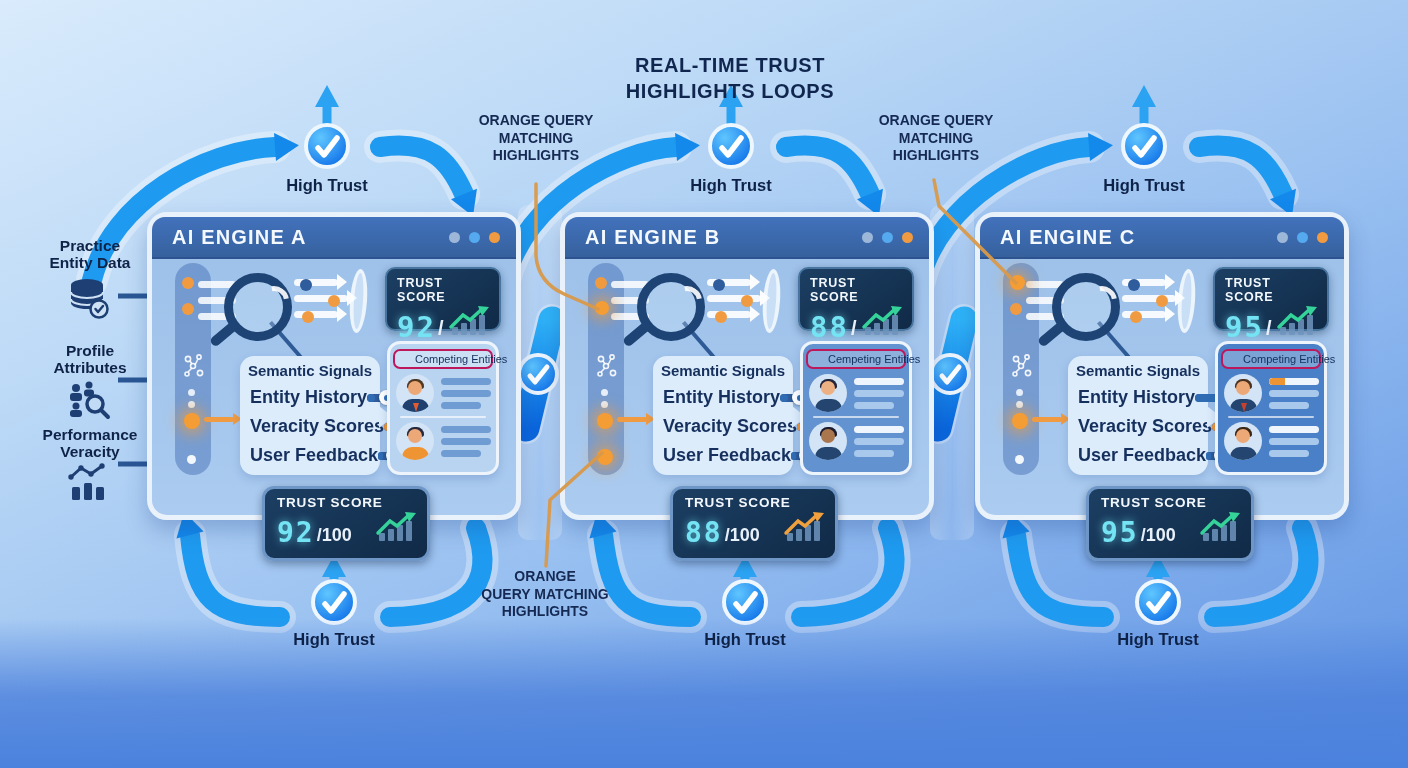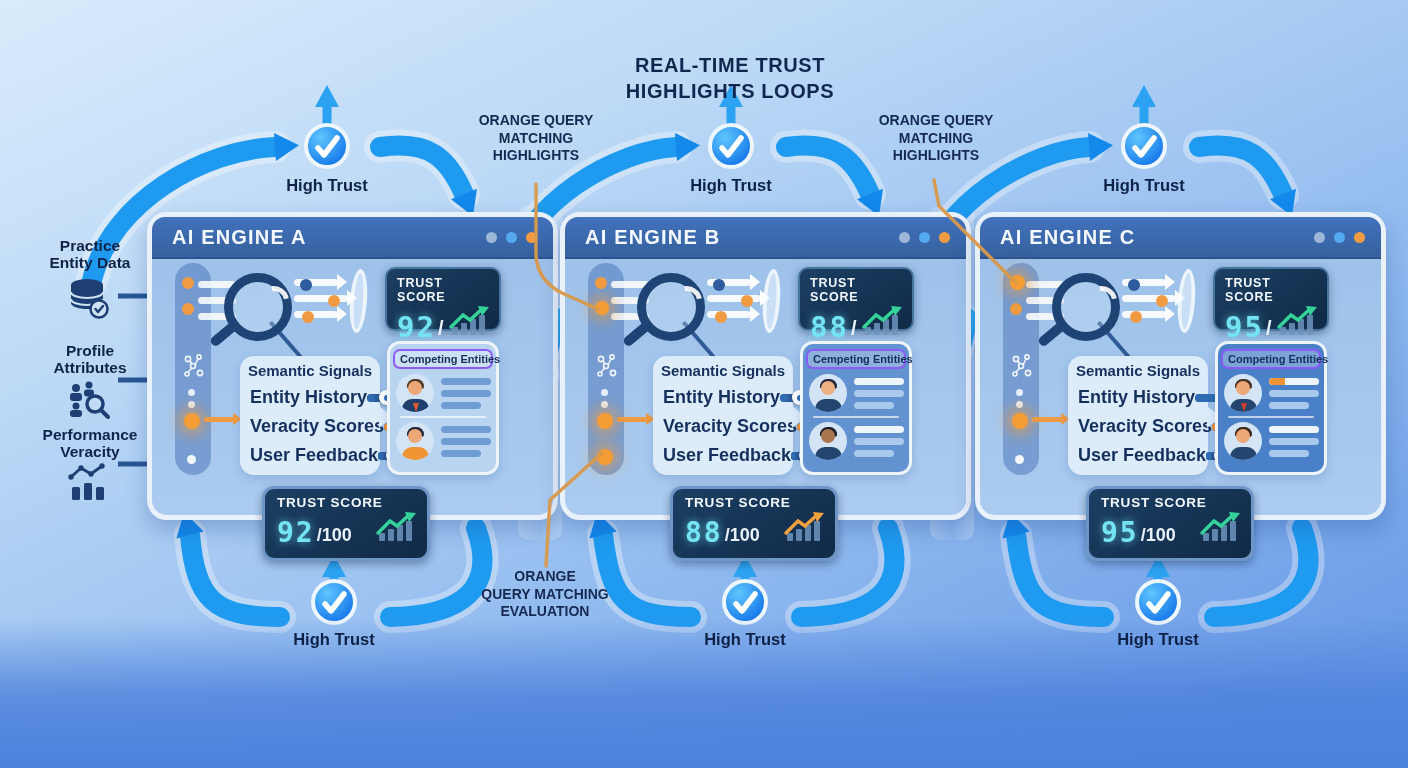--- a/index.html
+++ b/index.html
@@ -21,21 +21,21 @@
   .footer-grad{position:absolute;left:0;right:0;bottom:0;height:150px;z-index:3;
     background:linear-gradient(180deg,rgba(90,140,225,0) 0%,rgba(78,130,220,.82) 52%,#4b82dd 100%);}
   .footer-headline{position:absolute;left:0;right:0;top:694px;text-align:center;z-index:4;
     font-size:42px;font-weight:800;letter-spacing:2.5px;color:#ffffff;
     text-shadow:0 3px 8px rgba(25,70,150,.45);}
   
   .input-label{position:absolute;left:15px;width:150px;text-align:center;font-size:15.5px;
     line-height:17px;font-weight:800;color:#0f2348;z-index:4;}
   .input-icon{position:absolute;left:66px;z-index:4;}
   
-  .panel{position:absolute;top:212px;width:411px;height:308px;box-sizing:border-box;z-index:2;
+  .panel{position:absolute;top:212px;width:374px;height:308px;box-sizing:border-box;z-index:2;
     border:5px solid #e9f1fb;border-radius:20px;background:linear-gradient(180deg,#9cc0e9,#abcbf0);
     box-shadow:0 10px 22px rgba(25,65,140,.28);}
   .panel-header{height:42px;background:linear-gradient(180deg,#4272bc,#36619e);
     border-radius:13px 13px 0 0;display:flex;align-items:center;padding:0 16px 0 20px;
     border-bottom:2px solid #2c5390;}
   .panel-title{font-size:20px;font-weight:800;color:#f4f9ff;letter-spacing:1.2px;}
   .win-dots{margin-left:auto;display:flex;gap:9px;}
   .win-dot{width:11px;height:11px;border-radius:50%;}
   .panel *{box-sizing:border-box;}
   .rail{position:absolute;left:23px;top:46px;width:36px;height:212px;border-radius:18px;
@@ -76,23 +76,23 @@
   .tb-row{display:flex;align-items:flex-end;margin-top:1px;}
   .tb-value{font-family:"DejaVu Sans Mono", monospace;font-size:29px;line-height:28px;font-weight:700;
     color:#74e4f4;letter-spacing:2px;text-shadow:0 0 8px rgba(116,228,244,.7);}
   .trust-box.big .tb-value{font-size:28px;}
   .tb-suffix{font-size:20px;font-weight:600;color:#e8f1fa;margin:0 1px 1px 2px;}
   .trust-box.big .tb-suffix{font-size:18px;}
   .trend{margin-left:auto;display:block;}
   
   .comp-box{position:absolute;left:235px;top:124px;width:112px;height:134px;border-radius:13px;
     background:var(--compbg,#b9d4f1);border:3px solid #edf4fc;box-shadow:0 4px 10px rgba(30,70,140,.2);}
-  .comp-title{margin:5px auto 2px auto;width:fit-content;max-width:100px;padding:2px 5px;
-    border:2px solid #8b5cf6;border-radius:7px;background:rgba(255,255,255,.28);
-    font-size:11px;font-weight:700;color:#142e5a;white-space:nowrap;}
+  .comp-title{margin:5px auto 2px auto;width:fit-content;max-width:100px;padding:2px 20px;
+    border:2px solid #be185d;border-radius:7px;background:rgba(255,255,255,.28);
+    font-size:11px;font-weight:400;color:#142e5a;white-space:nowrap;}
   .entity{display:flex;align-items:center;gap:7px;padding:3px 6px;}
   .esep{height:2px;margin:1px 10px;background:rgba(255,255,255,.65);border-radius:1px;}
   .avatar{position:relative;width:38px;height:38px;border-radius:50%;background:#d3e4f6;
     overflow:hidden;flex:none;}
   .av-hair{position:absolute;top:5px;left:11px;width:17px;height:10px;border-radius:8px 8px 3px 3px;
     background:var(--hair,#3a2817);}
   .av-head{position:absolute;top:7px;left:12px;width:14px;height:14px;border-radius:50%;
     background:var(--skin,#eda877);}
   .av-body{position:absolute;bottom:-2px;left:6px;width:27px;height:15px;border-radius:10px 10px 0 0;
     background:var(--body,#24456f);}
@@ -253,21 +253,21 @@
 HIGHLIGHTS LOOPS</div>
 
   <div class="orange-label ml" style="left:436px;top:112px">ORANGE QUERY
 MATCHING
 HIGHLIGHTS</div>
   <div class="orange-label ml" style="left:836px;top:112px">ORANGE QUERY
 MATCHING
 HIGHLIGHTS</div>
   <div class="orange-label ml" style="left:445px;top:568px">ORANGE
 QUERY MATCHING
-EVALUATION</div>
+HIGHLIGHTS</div>
 
   <div class="high-trust" style="left:262px;top:176px">High Trust</div>
   <div class="high-trust" style="left:666px;top:176px">High Trust</div>
   <div class="high-trust" style="left:1079px;top:176px">High Trust</div>
   <div class="high-trust" style="left:269px;top:630px">High Trust</div>
   <div class="high-trust" style="left:680px;top:630px">High Trust</div>
   <div class="high-trust" style="left:1093px;top:630px">High Trust</div>
 
   <div class="input-label ml" style="top:237px">Practice
 Entity Data</div>

